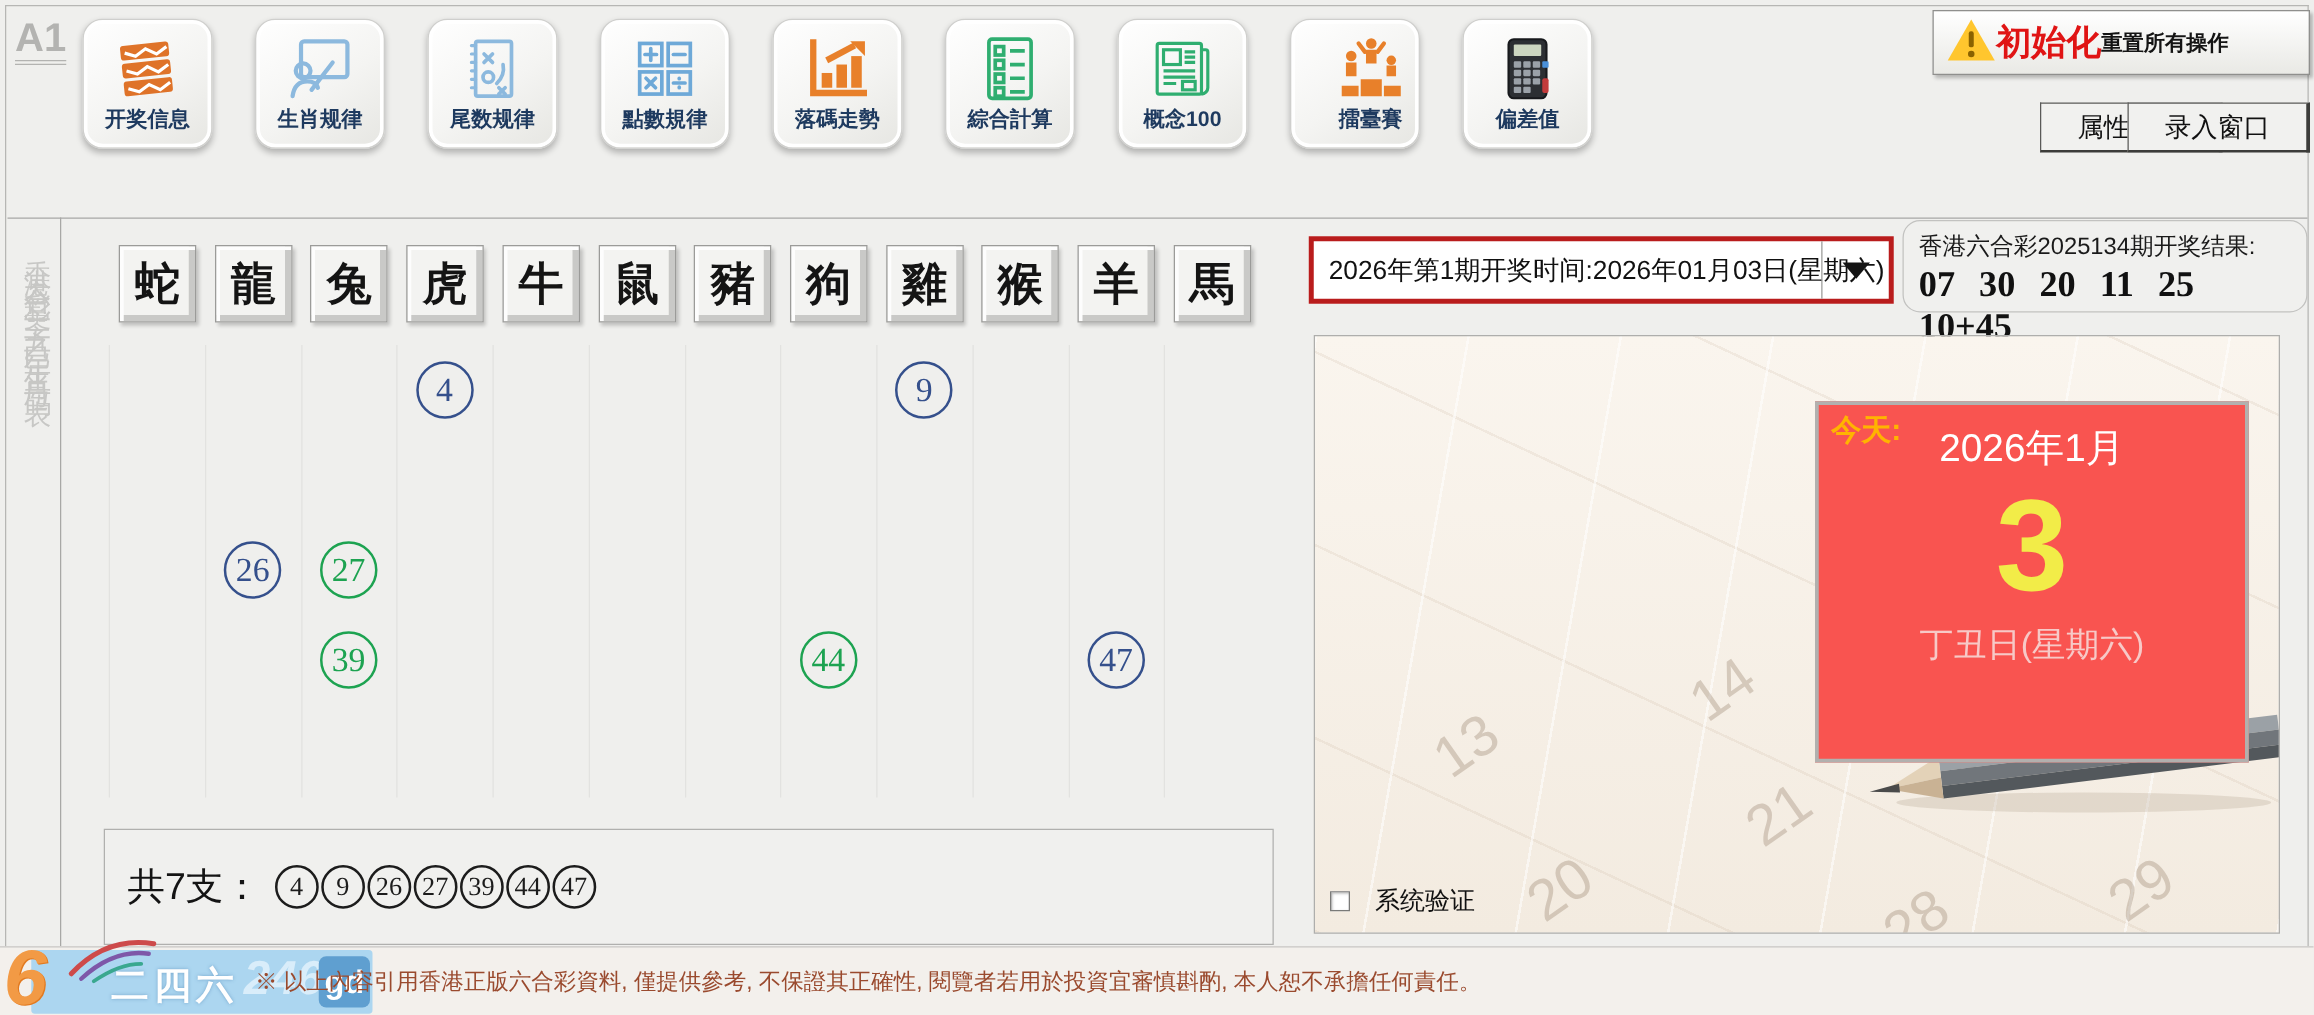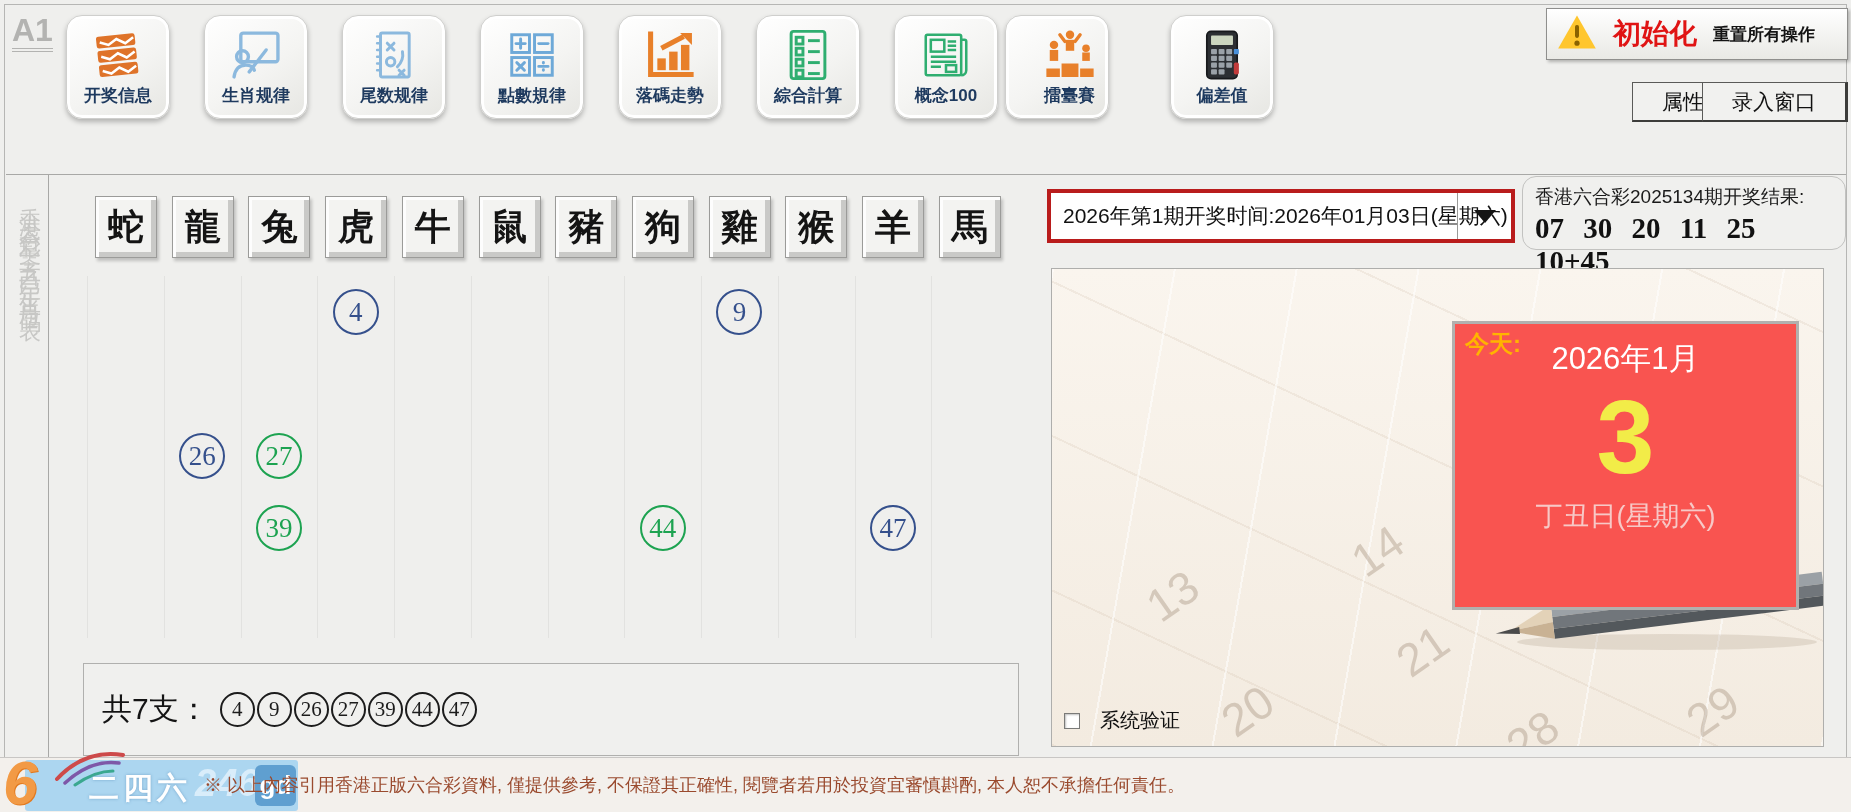--- a/index.html
+++ b/index.html
@@ -15,21 +15,21 @@
   
   .tool-btn { position:absolute; top:15px; width:104px; height:104px; border-radius:16px; z-index:2;
               background:linear-gradient(145deg,#ffffff 0%,#f4f4f2 55%,#e6e6e2 100%);
               border:1px solid #cfcfcd; box-shadow:0 3px 5px rgba(0,0,0,.25), inset 0 0 0 3px #fff;
               display:flex; flex-direction:column; align-items:center; justify-content:center; gap:1px; cursor:pointer; }
   .tool-icon { width:58px; height:56px; display:flex; align-items:center; justify-content:center; }
   .tool-label { font-size:17px; font-weight:700; color:#1e3a5f; white-space:nowrap; }
 
   .init-btn { position:absolute; left:1546px; top:8px; width:302px; height:52px;
               background:linear-gradient(#ffffff,#e9e9e5); border:1px solid #8f8f8d;
-              box-shadow:2px 2px 3px rgba(0,0,0,.25); display:flex; align-items:center; gap:16px; padding:0 10px; cursor:pointer; z-index:2; }
+              box-shadow:2px 2px 3px rgba(0,0,0,.25); display:flex; align-items:center; gap:0; padding:0 10px; cursor:pointer; z-index:2; }
   .init-label { font-size:28px; font-weight:800; color:#e01414; }
   .init-sub { font-size:17px; color:#141414; font-weight:600; }
   .win-btn { position:absolute; top:82px; width:146px; height:40px; background:#f1f1ef;
              border:1px solid #5a5a58; border-right:3px solid #3c3c3a; border-bottom:2px solid #3c3c3a;
              font-size:21px; color:#111; display:flex; align-items:center; justify-content:center;
              font-family:"Liberation Sans",sans-serif; cursor:pointer; z-index:2; }
   .win-btn.b1 { left:1632px; } .win-btn.b2 { left:1702px; }
 
   
   .panel-top { position:absolute; left:6px; top:174px; width:1840px; border-top:1px solid #a8a8a6; }
@@ -228,21 +228,21 @@
               <rect x="8" y="8" width="42" height="48" rx="2"></rect>
               <path d="M50 14 h4 a2 2 0 0 1 2 2 v34 a6 6 0 0 1 -6 6"></path>
               <rect x="14" y="14" width="16" height="14"></rect>
               <path d="M34 16 h10 M34 21 h10 M34 26 h10 M14 34 h30 M14 40 h30 M14 46 h12"></path>
               <rect x="32" y="44" width="12" height="8"></rect>
             </g>
           </svg>
         </span>
         <span class="tool-label">概念100</span>
       </div>
-      <div class="tool-btn" style="left: 1005px; padding-left: 25px;">
+      <div class="tool-btn" style="left: 1032px; padding-left: 25px;">
         <span class="tool-icon">
           <svg viewBox="0 0 64 64" width="56" height="54">
             <g fill="#e8802a">
               <circle cx="13" cy="20" r="5"></circle>
               <path d="M8 26 h10 v13 h-10 z"></path>
               <circle cx="32" cy="8" r="5"></circle>
               <path d="M27 14 h10 v13 h-10 z"></path>
               <path d="M26 16 l-6 -8 M38 16 l6 -8" stroke="#e8802a" stroke-width="4" fill="none" stroke-linecap="round"></path>
               <circle cx="51" cy="24" r="4.5"></circle>
               <path d="M46.5 29 h9 v10 h-9 z"></path>

